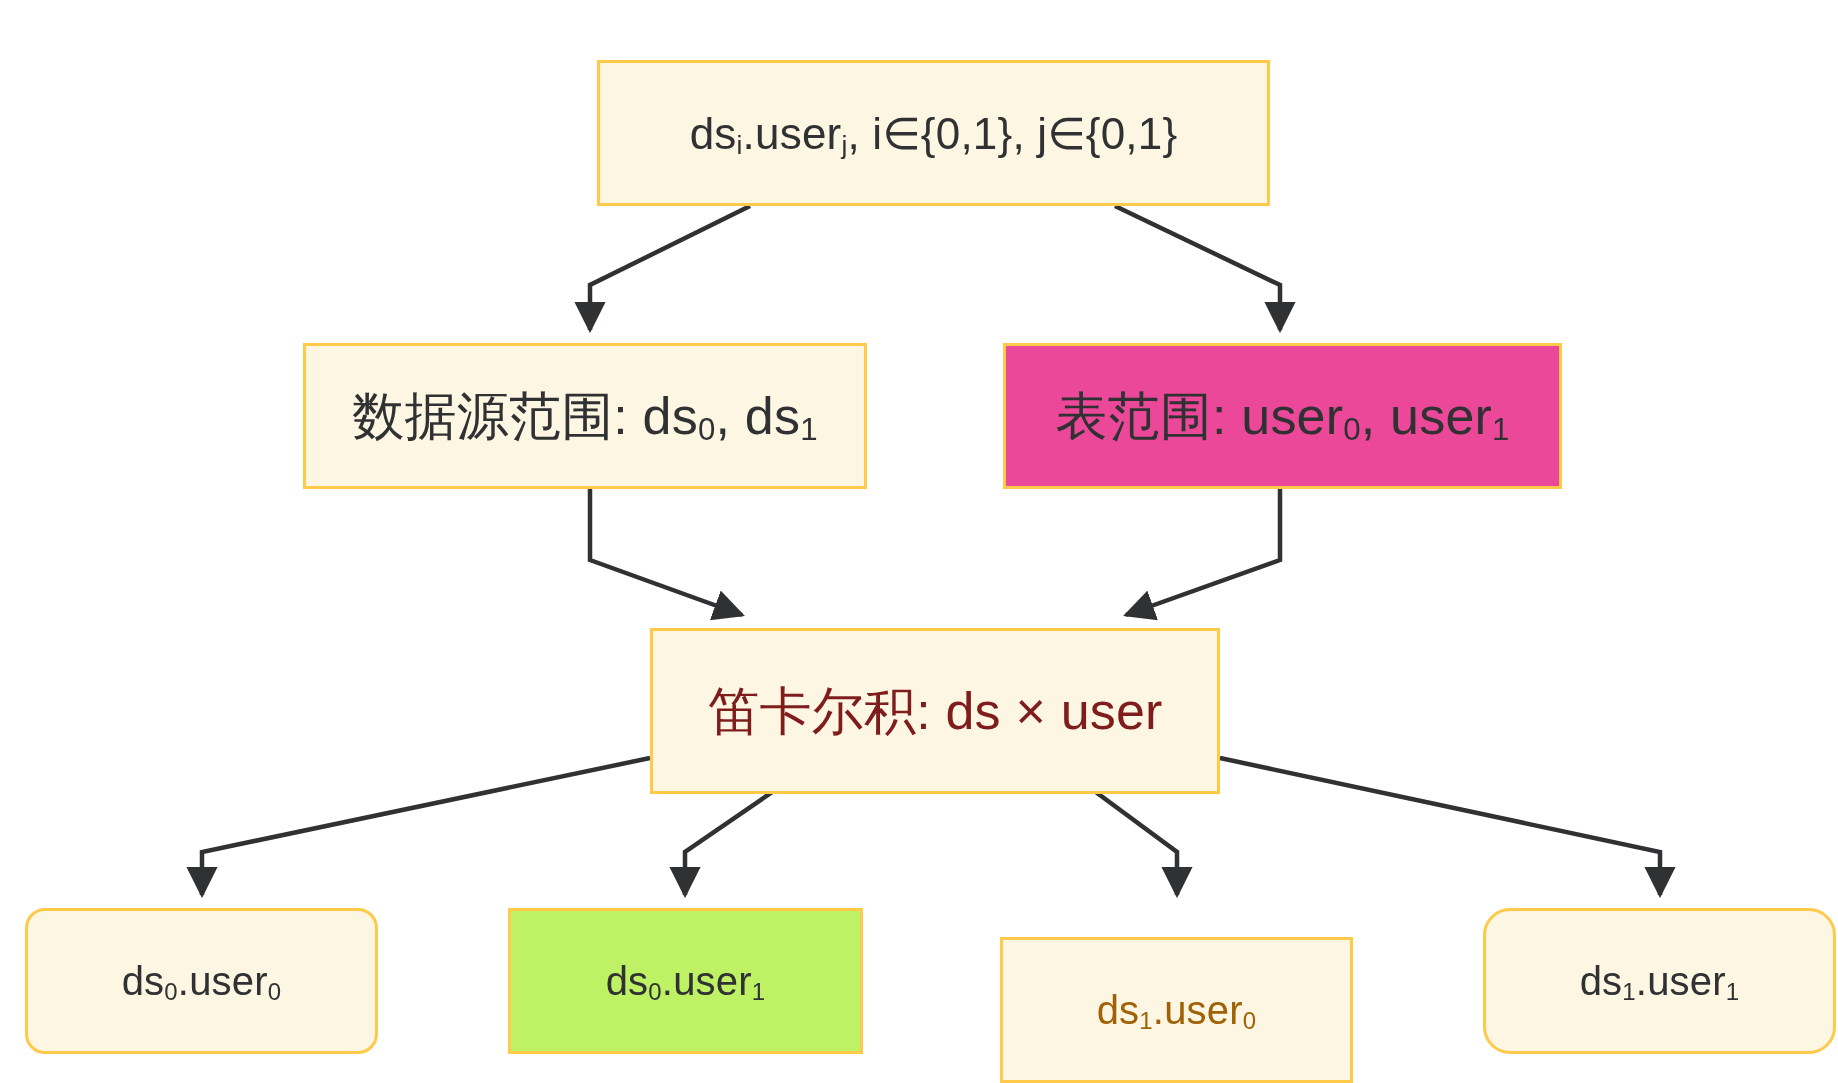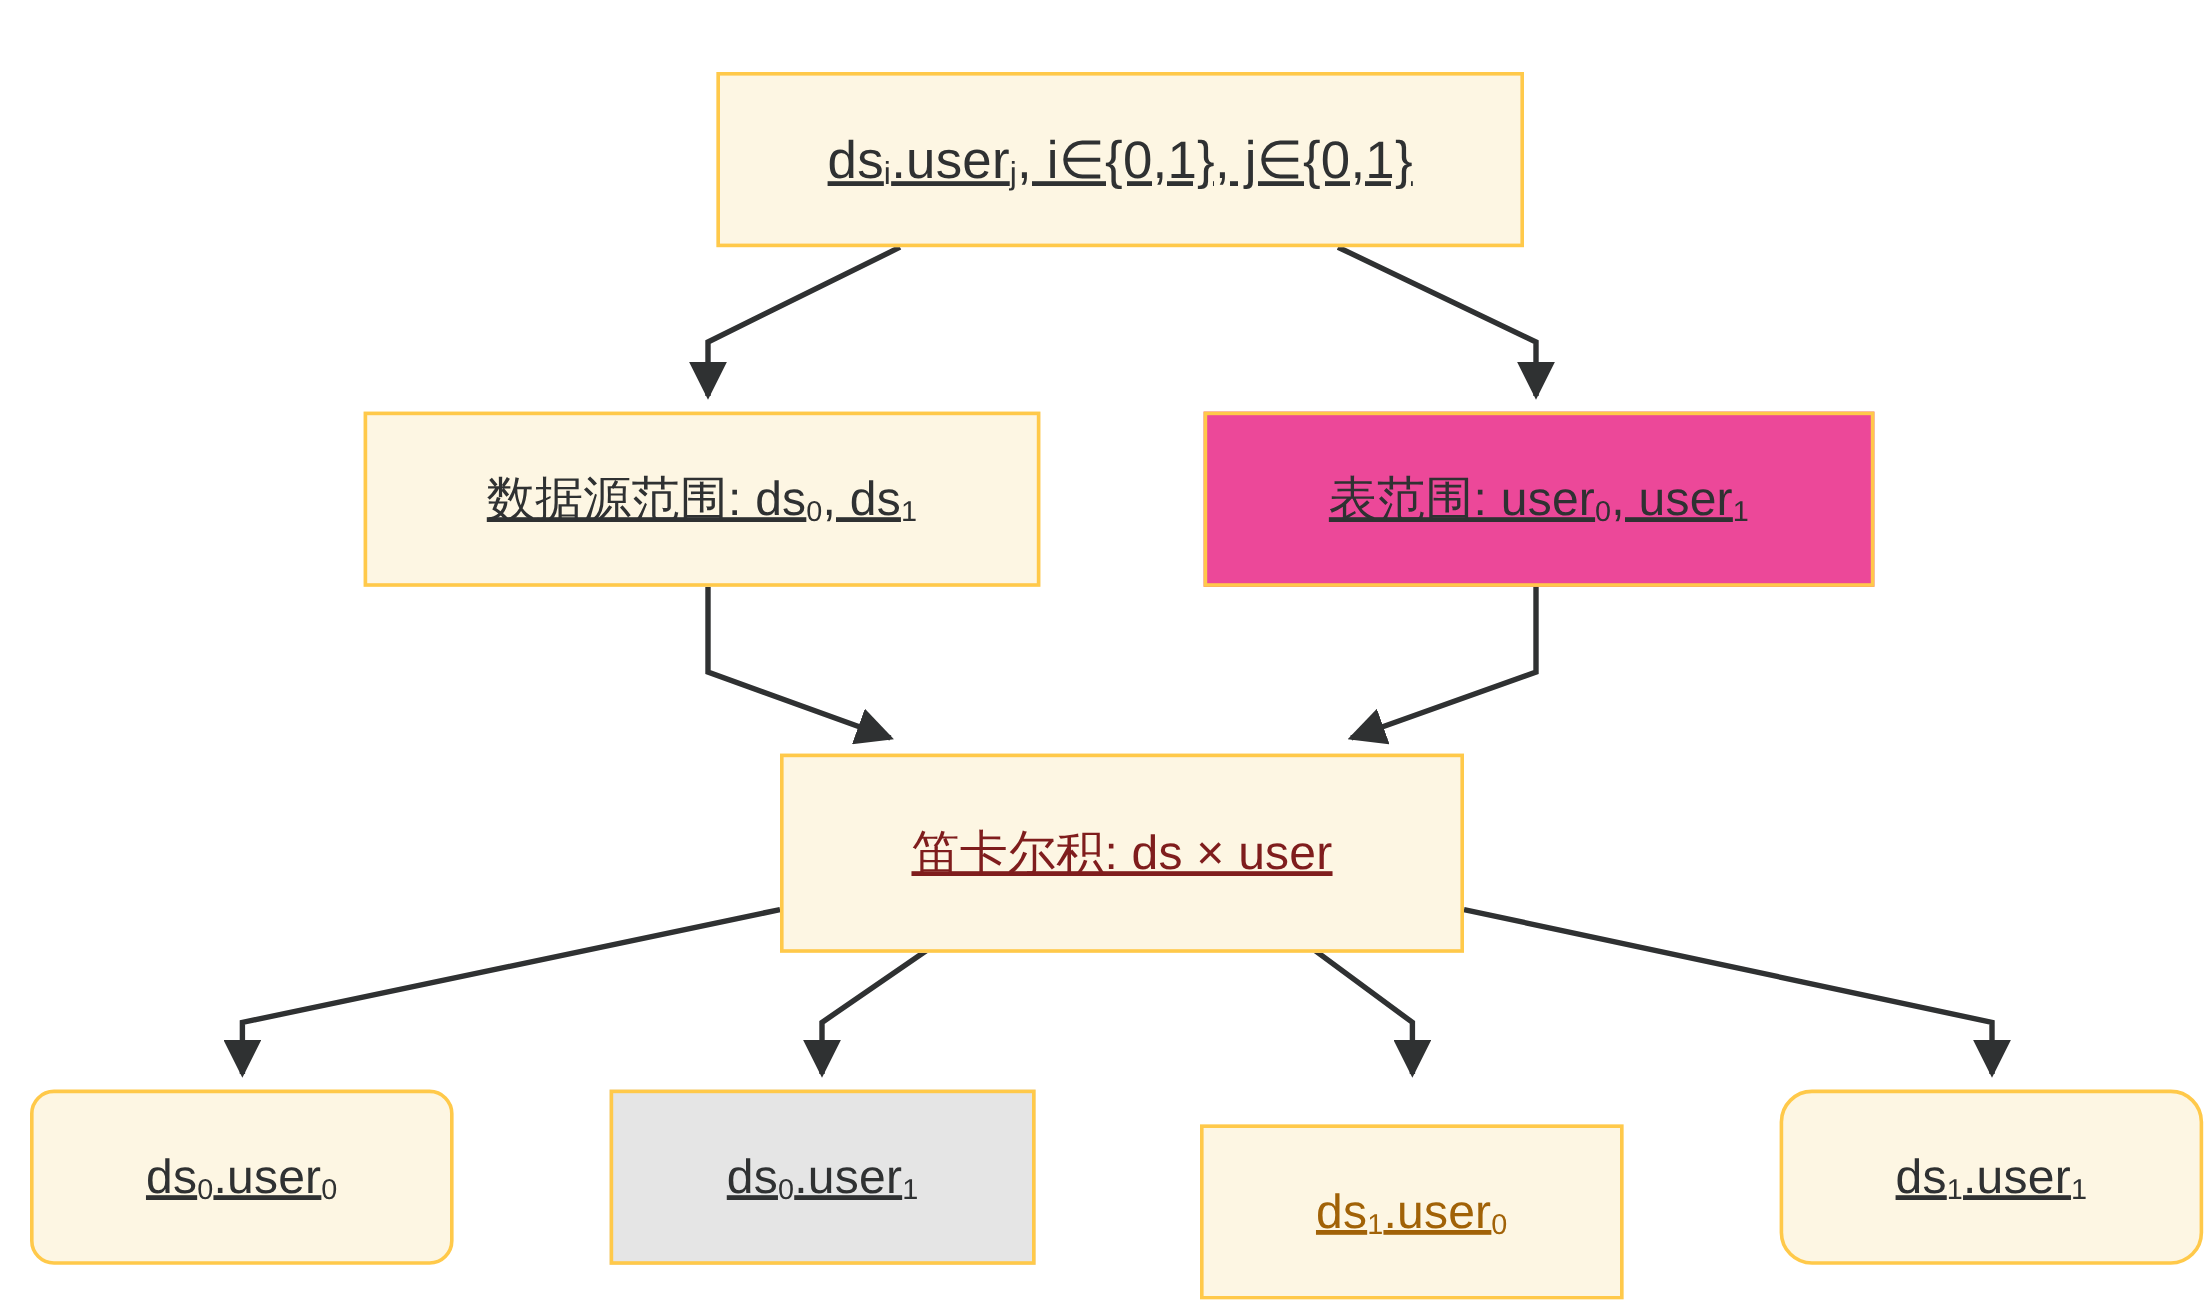--- a/index.html
+++ b/index.html
@@ -32,30 +32,29 @@
     position: absolute;
     box-sizing: border-box;
     background: #fdf6e3;
     border: 3px solid #ffc94a;
     display: flex;
     align-items: center;
     justify-content: center;
     text-align: center;
     color: #2f3132;
     overflow: hidden;
-    text-decoration: underline;
   }
   .node-label {
     display: block;
     line-height: 1.25;
     white-space: nowrap;
     letter-spacing: 0.2px;
   }
   .sz-lg  { font-size: 44px; }
-  .sz-md  { font-size: 40px; }
+  .sz-md  { font-size: 52px; }
   .sz-sm  { font-size: 40px; }
   .node-label sub {
     font-size: 0.6em;
     line-height: 0;
     vertical-align: baseline;
     position: relative;
     bottom: -0.22em;
   }
 </style>
 </head>
@@ -103,21 +102,21 @@
   </div>
 
   <div class="node" style="left: 650px; top: 628px; width: 570px; height: 166px; background: rgb(253, 246, 227); border-color: rgb(255, 201, 74); color: #7f1d1d;">
     <span class="node-label sz-md">笛卡尔积: ds × user</span>
   </div>
 
   <div class="node" style="left: 25px; top: 908px; width: 353px; height: 146px; background: rgb(253, 246, 227); border-color: rgb(255, 201, 74); color: rgb(47, 49, 50); border-radius: 20px;">
     <span class="node-label sz-sm">ds<sub>0</sub>.user<sub>0</sub></span>
   </div>
 
-  <div class="node" style="left: 508px; top: 908px; width: 355px; height: 146px; background: #e5e5e5; border-color: rgb(255, 201, 74); color: rgb(47, 49, 50);">
+  <div class="node" style="left: 508px; top: 908px; width: 355px; height: 146px; background: #bef264; border-color: rgb(255, 201, 74); color: rgb(47, 49, 50);">
     <span class="node-label sz-sm">ds<sub>0</sub>.user<sub>1</sub></span>
   </div>
 
   <div class="node" style="left: 1000px; top: 908px; width: 353px; height: 146px; background: rgb(253, 246, 227); border-color: rgb(255, 201, 74); color: #a16207; margin-top: 29px;">
     <span class="node-label sz-sm">ds<sub>1</sub>.user<sub>0</sub></span>
   </div>
 
   <div class="node" style="left: 1483px; top: 908px; width: 353px; height: 146px; background: rgb(253, 246, 227); border-color: rgb(255, 201, 74); color: rgb(47, 49, 50); border-radius: 27px;">
     <span class="node-label sz-sm">ds<sub>1</sub>.user<sub>1</sub></span>
   </div>

